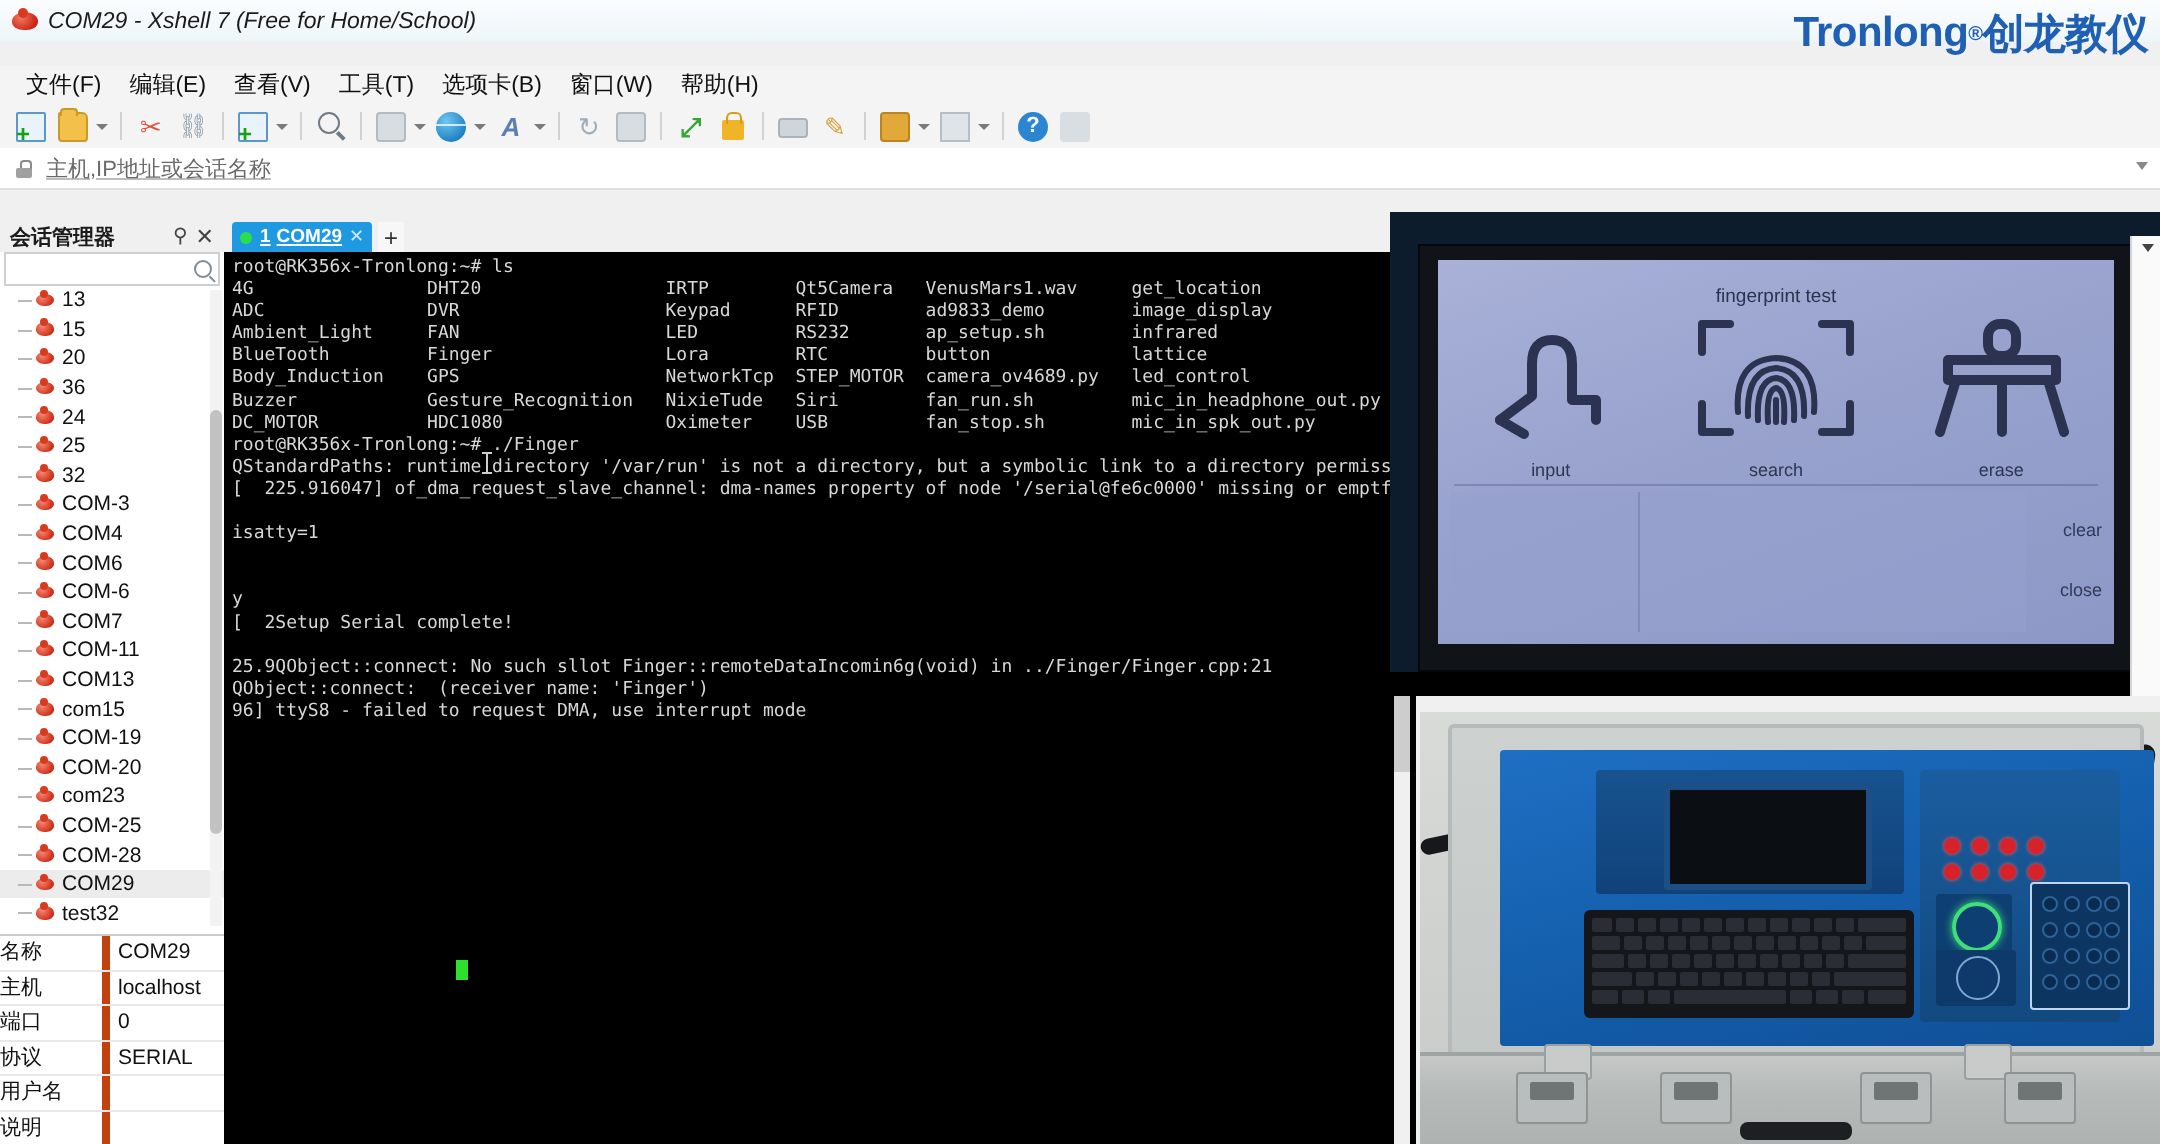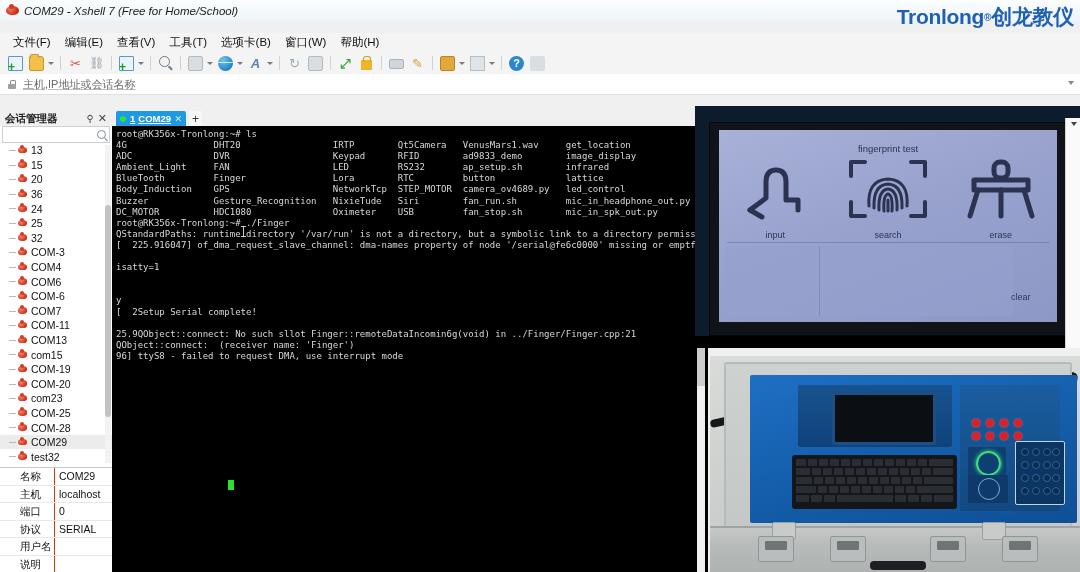--- a/index.html
+++ b/index.html
@@ -166,22 +166,22 @@
   .sm-scroll{
     position:absolute;right:1px;top:19px;width:6px;height:318px;background:#f3f3f3;
   }
   .sm-scroll .thumb{position:absolute;left:0;top:60px;width:6px;height:212px;background:#c2c2c2;border-radius:3px;}
 
   .sm-props{
     position:absolute;left:0;top:341px;width:112px;height:105px;background:#fff;
     border-top:1px solid #cacaca;
   }
   .pr-row{height:16.5px;display:flex;border-bottom:1px solid #e8e8e8;align-items:center;}
-  .pr-k{width:55px;font-size:10.5px;color:#111;padding-left:20px;box-sizing:border-box;
-        border-right:1px solid #c2410c;height:16.5px;line-height:16.5px;}
+  .pr-k{width:55px;font-size:10.5px;color:#111;padding-left:0;box-sizing:border-box;
+        border-right:4px solid #c2410c;height:16.5px;line-height:16.5px;}
   .pr-v{flex:1;font-size:10.5px;color:#111;padding-left:4px;}
 
   
   .term{
     position:absolute;left:112px;top:126px;width:596px;height:446px;background:#000;
     overflow:hidden;
   }
   .term pre{
     margin:0;padding:3px 0 0 4px;color:#d8d8d8;
     font-family:"DejaVu Sans Mono","Liberation Mono",monospace;
@@ -232,21 +232,21 @@
   .fp-item .lab{
     position:absolute;bottom:-4px;left:0;width:100%;text-align:center;font-size:9px;color:#2d3552;
   }
   .fp-svg{position:absolute;left:50%;top:2px;transform:translateX(-50%);}
   .fp-sep{position:absolute;top:112px;left:8px;width:322px;height:1px;background:rgba(60,70,110,.30);}
   .fp-panel{
     position:absolute;left:6px;top:116px;width:288px;height:70px;background:rgba(150,160,205,.55);
   }
   .fp-vdiv{position:absolute;left:100px;top:116px;width:1px;height:70px;background:rgba(70,80,120,.25);}
   .side-btn{
-    position:absolute;right:6px;font-size:9px;color:#323a58;width:40px;text-align:left;margin-top:32px;
+    position:absolute;right:6px;font-size:9px;color:#323a58;width:40px;text-align:right;
   }
   .lcd-blackband{position:absolute;left:0;bottom:0;width:385px;height:12px;background:#000;}
   .lcd-rightpanel{
     position:absolute;right:0;top:12px;width:14px;height:230px;background:#fafafa;
     border-left:1px solid #d4d4d4;
   }
   .lcd-dd{position:absolute;right:3px;top:4px;border-left:3px solid transparent;border-right:3px solid transparent;border-top:4px solid #444;}
 
   
   .boardphoto{

